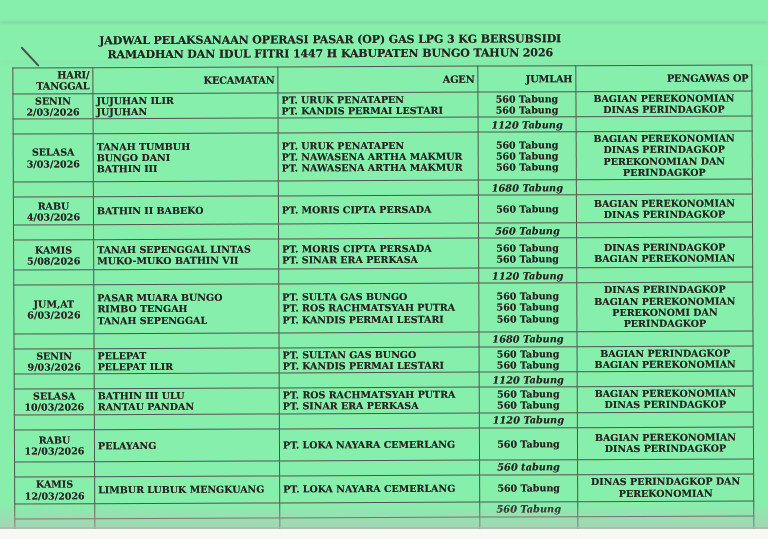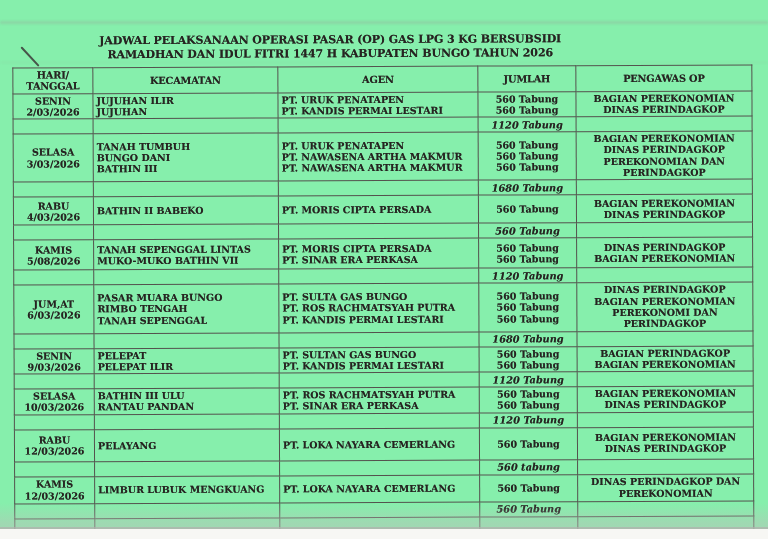--- a/index.html
+++ b/index.html
@@ -24,21 +24,21 @@
     transform:rotate(47deg);transform-origin:left center;opacity:.85;}
   
   .title-wrap{padding-top:33px;width:768px;padding-right:106px;box-sizing:border-box;text-align:center;line-height:13.5px;}
   .title-line{font-size:11px;letter-spacing:-0.1px;text-shadow:0 0 .5px rgba(40,40,40,.65);}
   
   table.schedule{border-collapse:collapse;table-layout:fixed;margin:6px 0 0 13px;width:739px;
     font-size:9.5px;line-height:11.3px;}
   table.schedule th,table.schedule td{border:1px solid #54524e;padding:1px 3px;vertical-align:middle;
     text-shadow:0 0 .5px rgba(40,40,40,.6);overflow:hidden;}
   table.schedule{border:1.5px solid #45433f;}
-  thead th{height:19px;font-size:9.8px;letter-spacing:-0.2px;text-align:center;}
+  thead th{height:19px;font-size:9.8px;letter-spacing:-0.2px;text-align:right;}
   .c-hari{text-align:center;margin-top:42px;}
   .c-kecamatan,.c-agen{text-align:left;padding-left:8px;}
   .c-jumlah{text-align:center;border-radius:13px;}
   .c-pengawas{text-align:center;padding-left:6px;}
   .multiline{white-space:pre-line;}
   .subtotal-row td{height:12px;}
   .subtotal-row .c-jumlah{font-size:9.8px;font-style:italic;}
   .spacer-row td{height:11px;}
   .total-row td{height:18px;}
   .total-row .c-agen{padding-left:20px;font-size:10px;}

